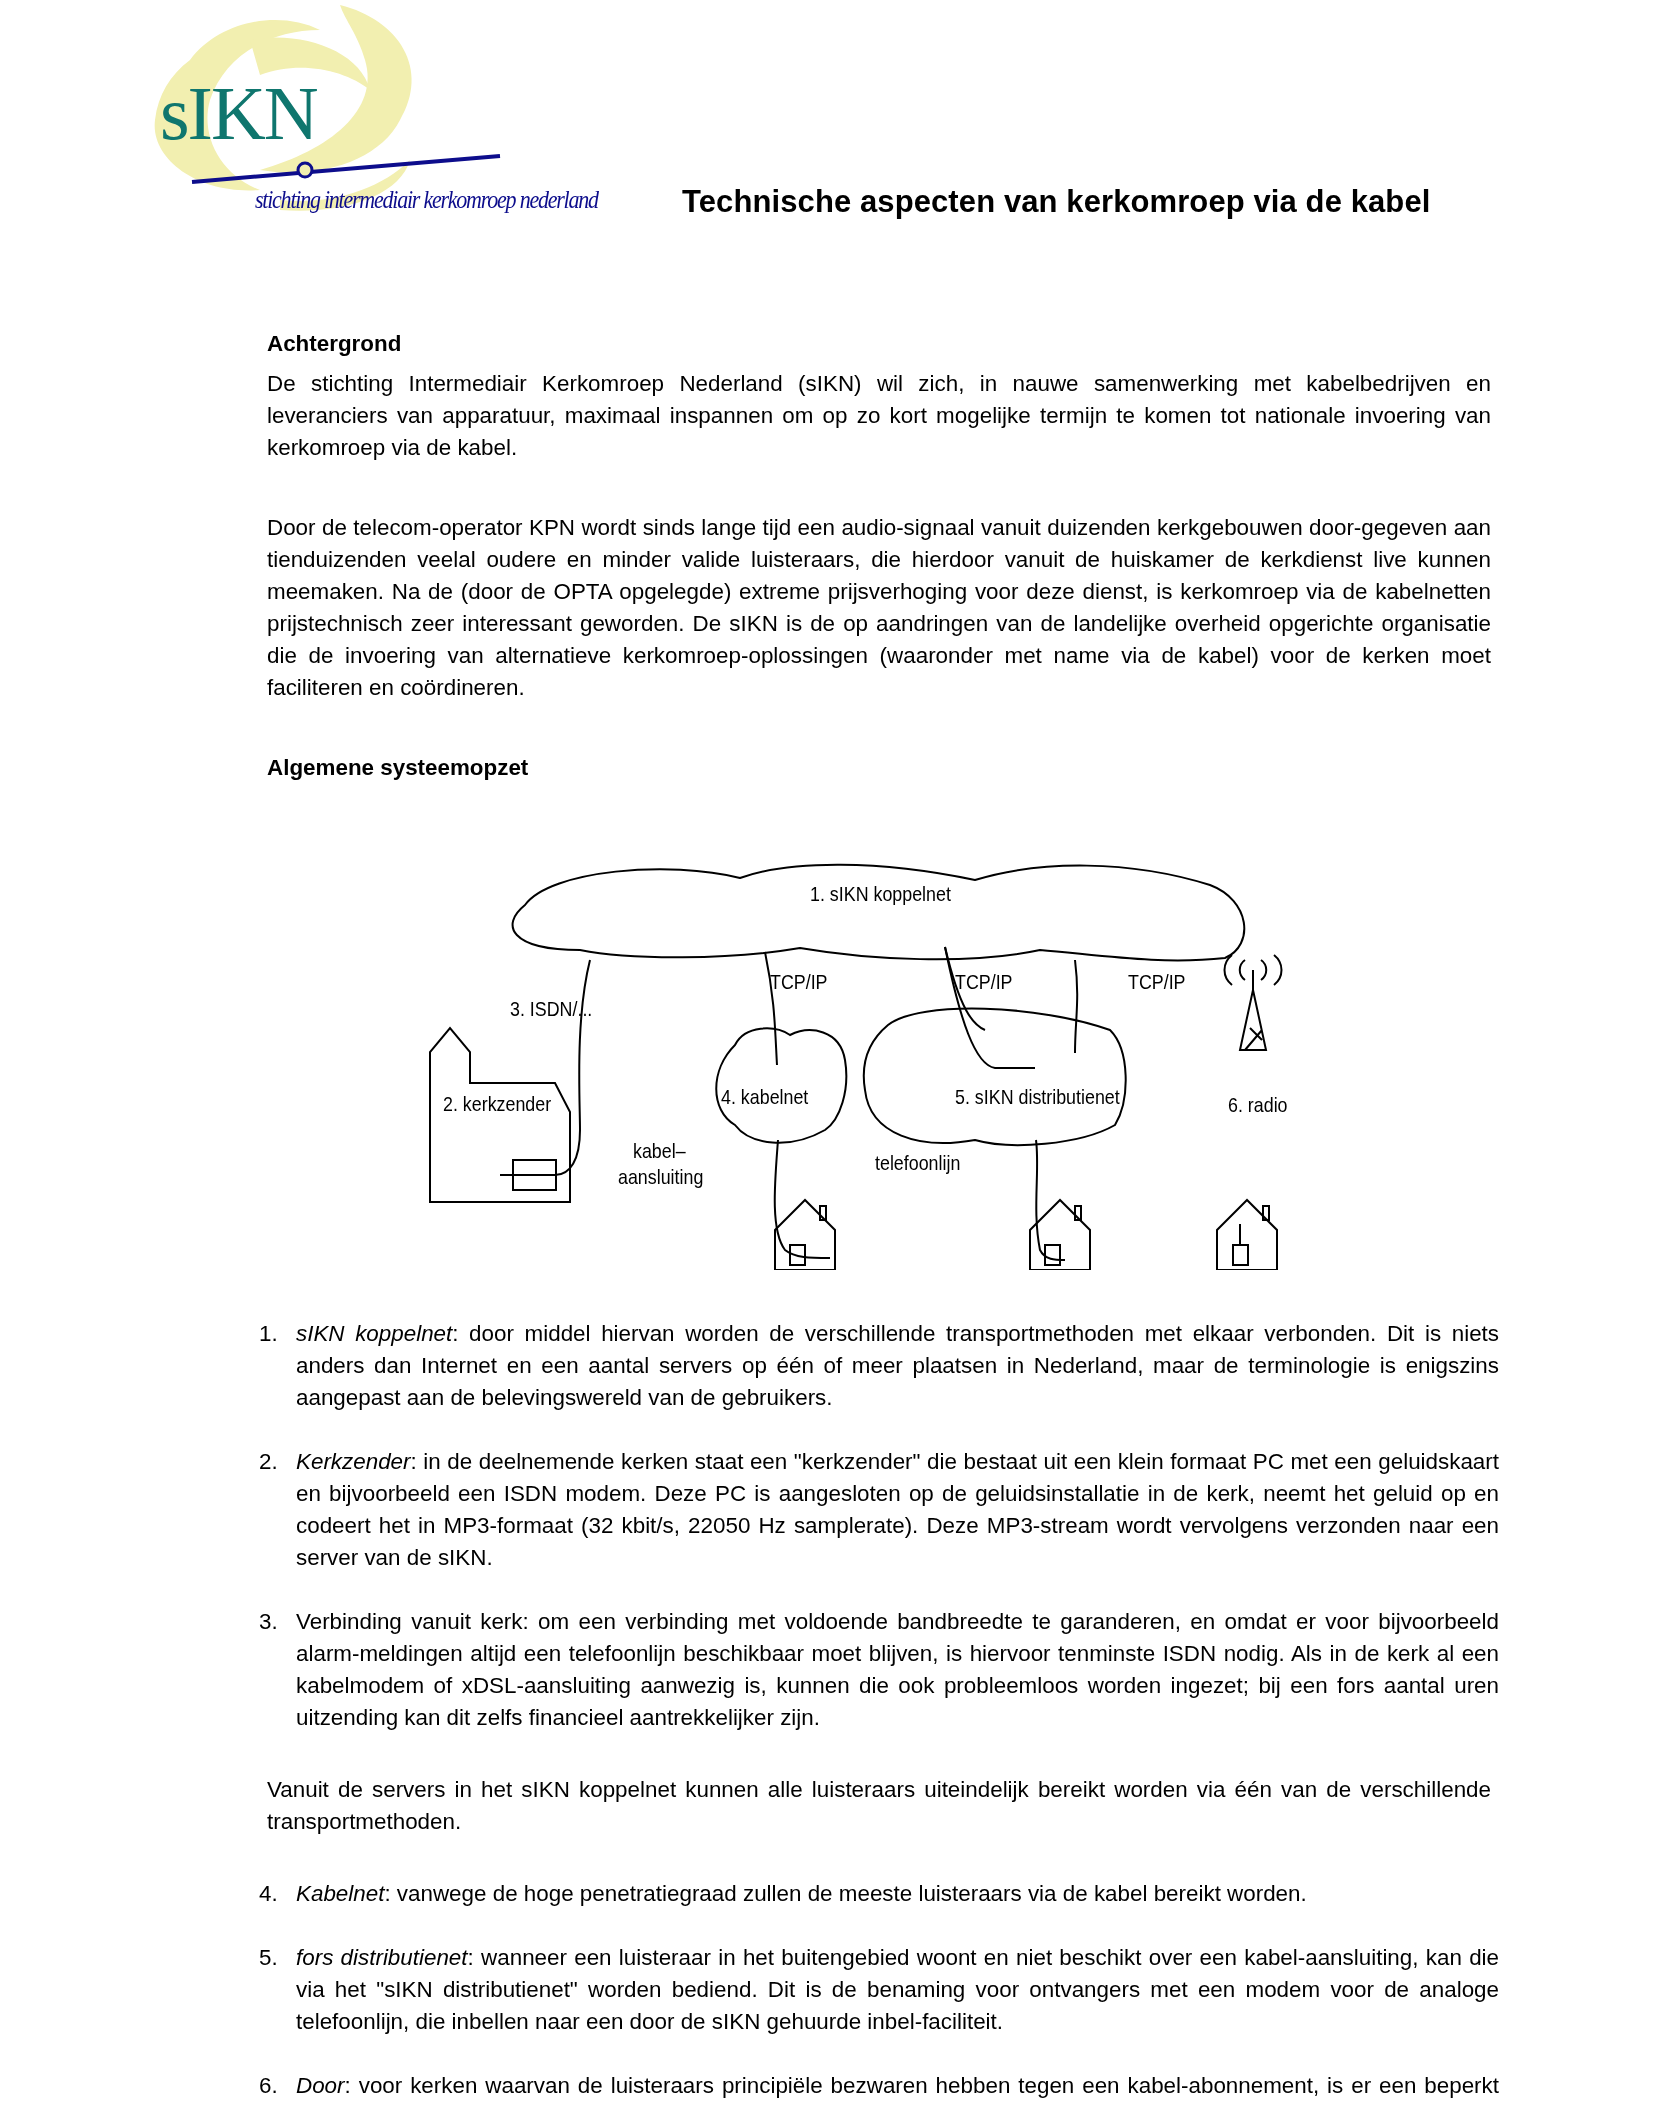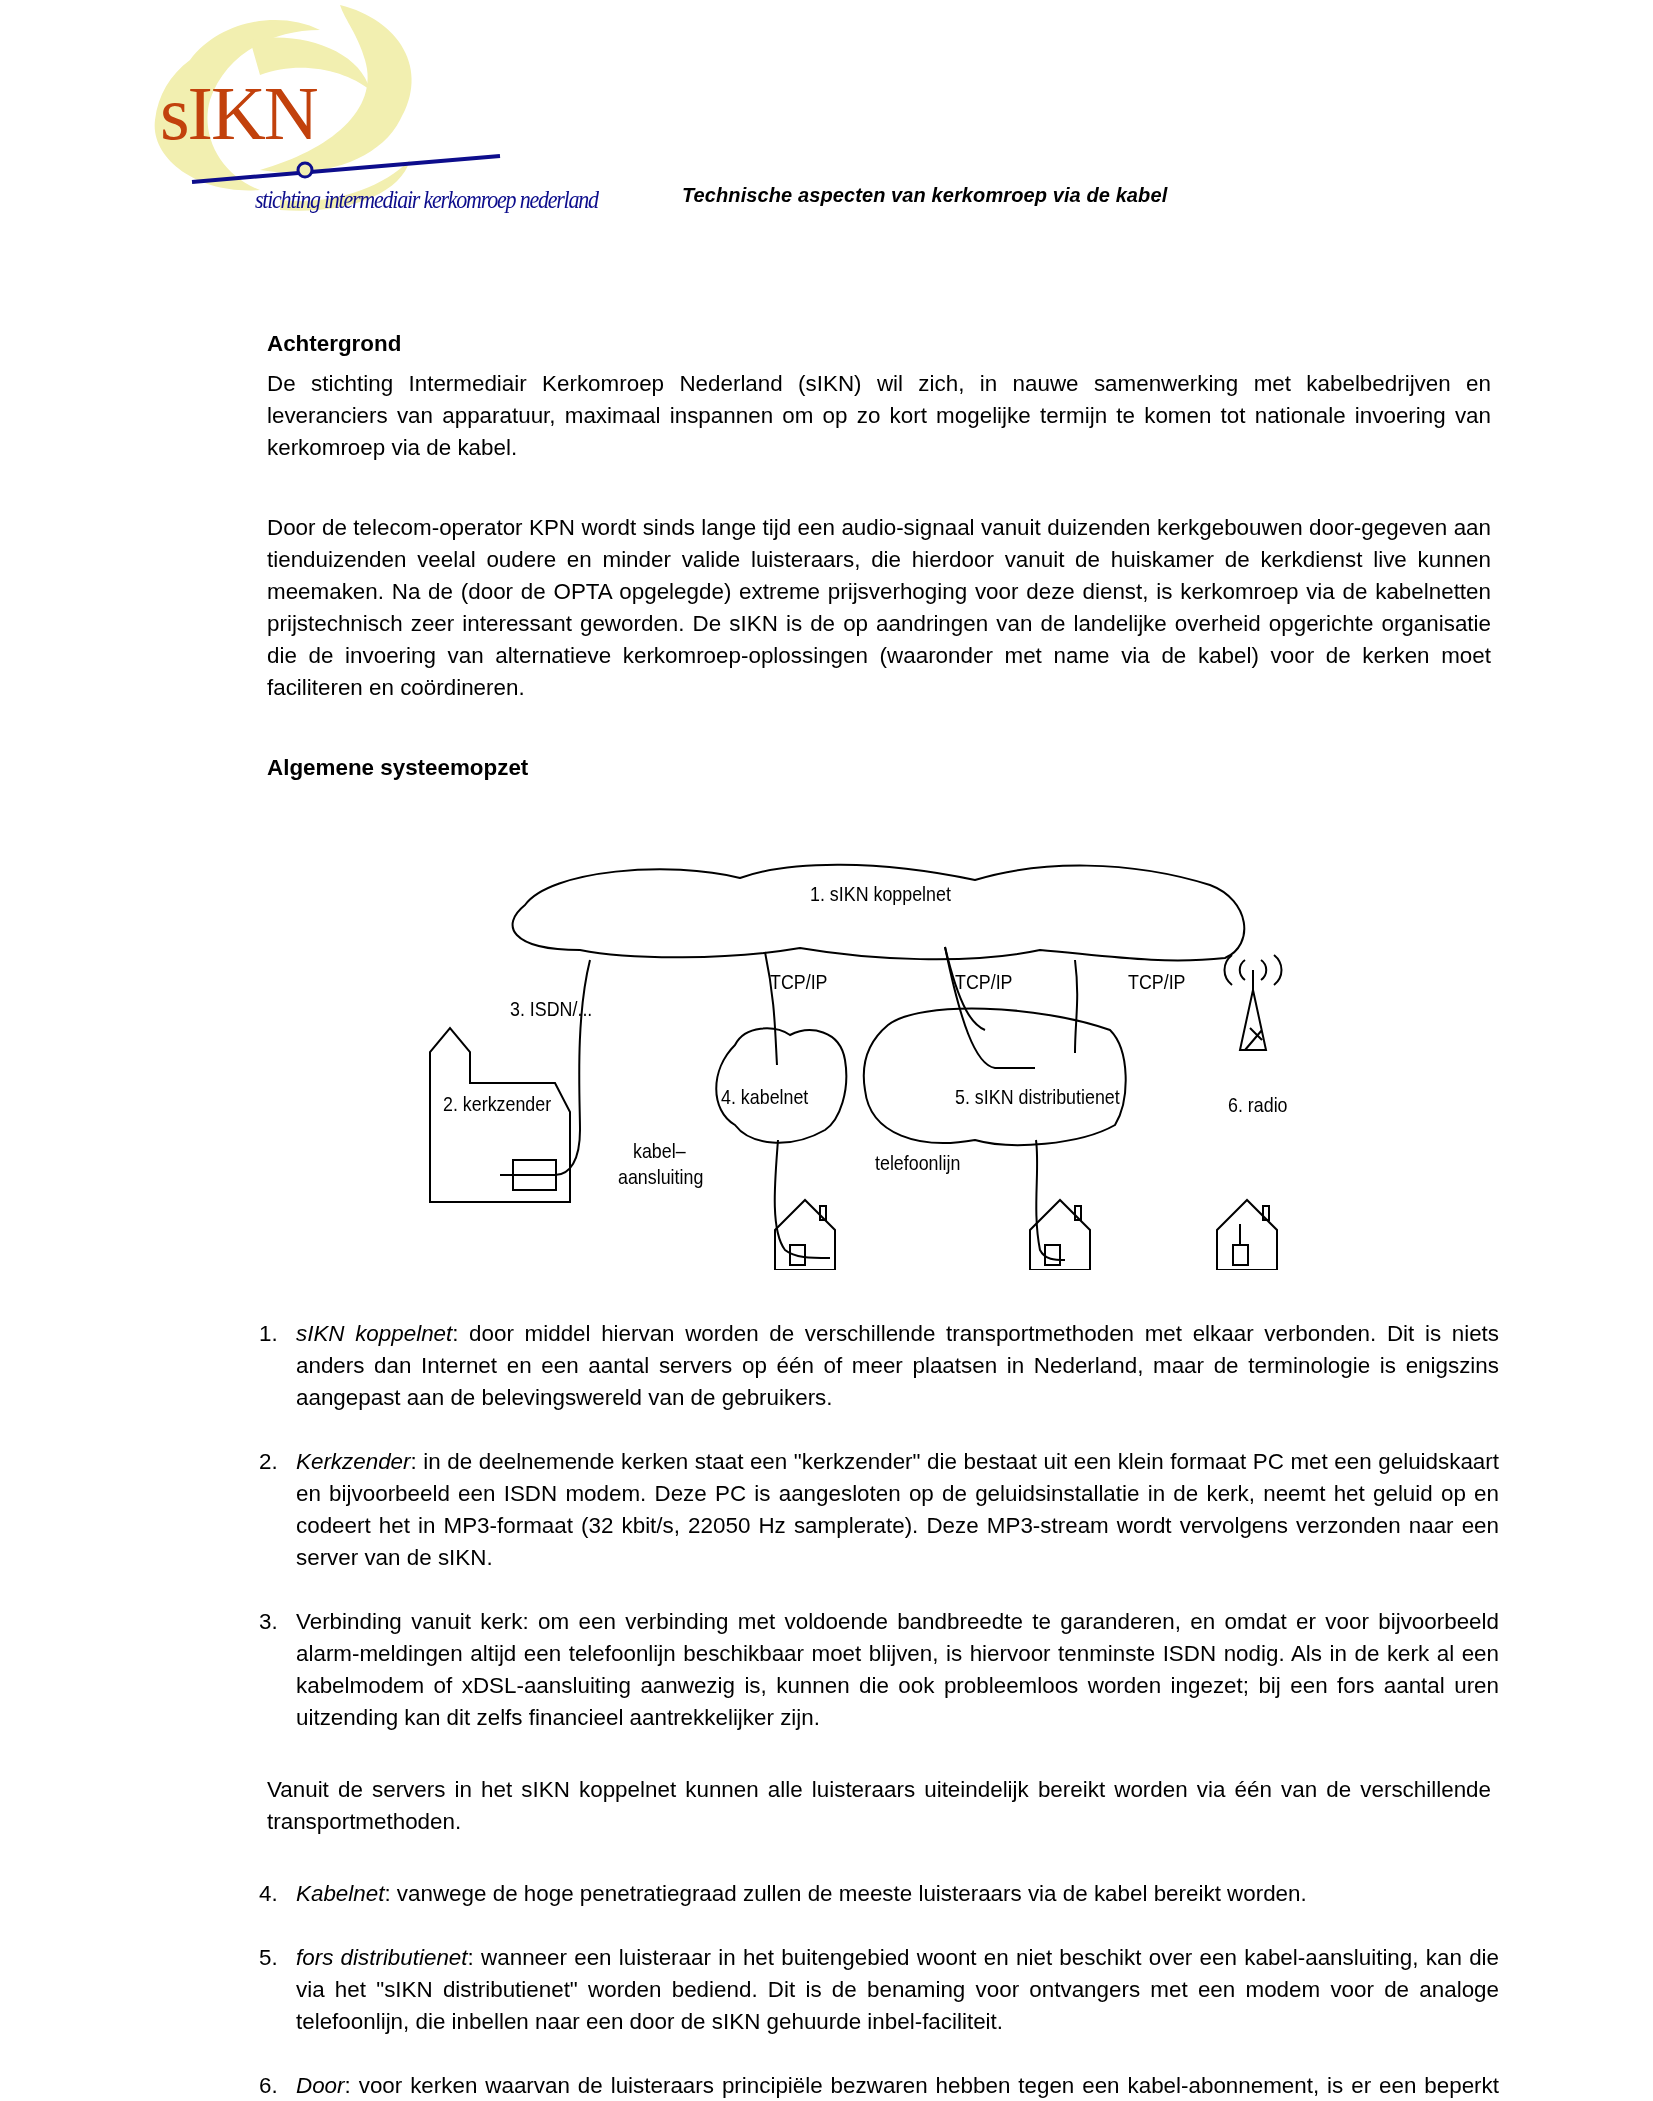--- a/index.html
+++ b/index.html
@@ -1,26 +1,26 @@
 <!DOCTYPE html>
 <html><head>
 <meta charset="utf-8">
 <style>
   html, body { margin: 0; padding: 0; background: #ffffff; }
   body { width: 1653px; height: 2101px; position: relative; overflow: hidden;
          font-family: "Liberation Sans", sans-serif; color: #000; }
   .logo { position: absolute; left: 130px; top: 0; width: 480px; height: 230px; }
   .logo svg { position: absolute; left: 0; top: 0; }
   .logo-title { position: absolute; left: 30px; top: 75px; font-family: "Liberation Serif", serif;
-                font-size: 76px; color: #c2410c; letter-spacing: -2px; line-height: 1; }
+                font-size: 76px; color: #0f766e; letter-spacing: -2px; line-height: 1; }
   .logo-sub { position: absolute; left: 125px; top: 186px; font-family: "Liberation Serif", serif;
               font-style: italic; font-size: 25px; color: #0d0d8c; letter-spacing: -1.4px;
               transform: scaleX(0.88); transform-origin: left; white-space: nowrap; }
-  .doc-title { position: absolute; left: 682px; top: 184px; font-size: 20px; font-weight: bold;
-               white-space: nowrap; letter-spacing: 0.1px; font-style: italic; }
+  .doc-title { position: absolute; left: 682px; top: 184px; font-size: 31px; font-weight: bold;
+               white-space: nowrap; letter-spacing: 0.1px; }
   .content { position: absolute; left: 259px; top: 320px; width: 1240px; font-size: 22.4px; line-height: 32px; }
   .content p { margin: 8px; text-align: justify; }
   .h { font-weight: bold; }
   .gap { height: 32px; }
   .list { margin: 0; padding: 0; list-style: none; }
   .list li { position: relative; padding-left: 37px; text-align: justify; }
   .list li .num { position: absolute; left: 0; top: 0; }
   .diagram { position: absolute; left: 400px; top: 850px; width: 950px; height: 420px; text-align: center; }
   .diagram svg { position: absolute; left: 0; top: 0; }
   .dlabel { position: absolute; font-size: 21px; white-space: nowrap; transform: scaleX(0.85);

